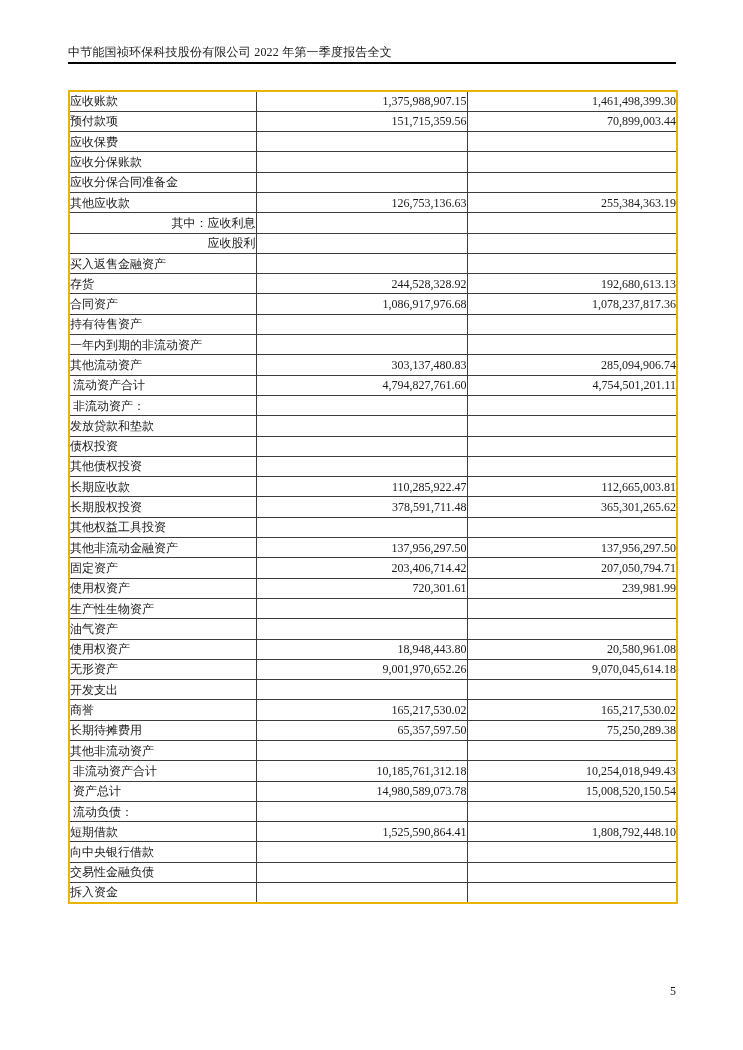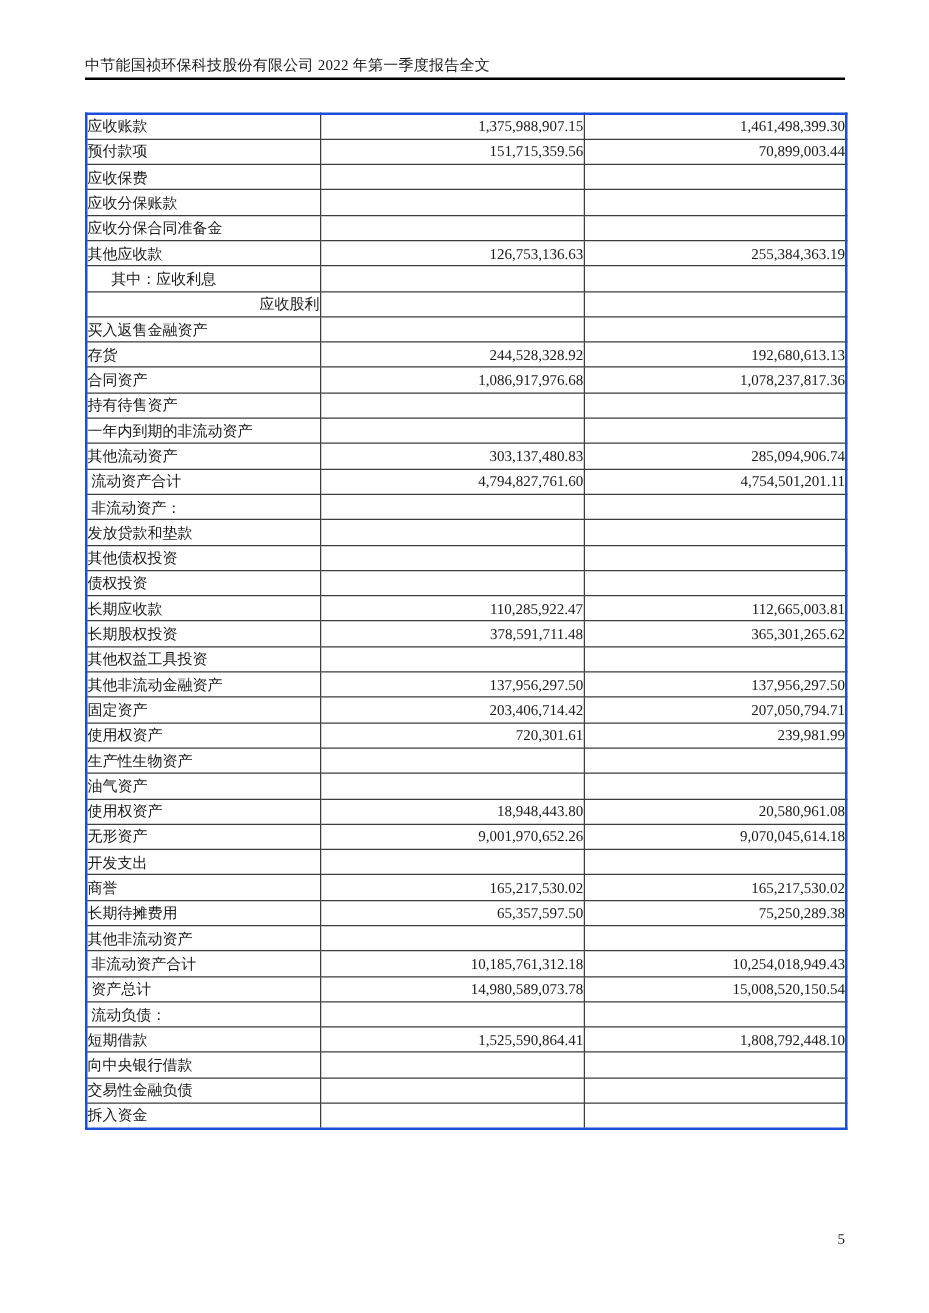--- a/index.html
+++ b/index.html
@@ -11,32 +11,32 @@
   .header-title{
     position:absolute;top:44px;left:68px;width:608px;
     text-align:left;font-size:12px;letter-spacing:0.2px;white-space:nowrap;
   }
   .header-rule{
     position:absolute;top:62px;left:68px;width:608px;height:2px;background:#000;
   }
   table.bs{
     position:absolute;top:90px;left:68px;width:608px;
     border-collapse:collapse;table-layout:fixed;
-    border:2px solid #1d4ed8;
+    border:2px solid #eab308;
   }
   table.bs td{
     border:1px solid #3d3d3d;
     height:20.3px;box-sizing:border-box;
     font-size:12px;line-height:14px;
     padding:0;overflow:hidden;white-space:nowrap;
     vertical-align:middle;background:#ffffff;
   }
   td.label{padding-left:20px;}
   td.label.i0{padding-left:3px;}
-  td.label.i2{padding-left:19px;}
+  td.label.i2{padding-left:19px;text-align:right;}
   td.label.i3{padding-left:60px;text-align:right;}
   td.num{text-align:right;padding-right:4px;}
   td.shaded{background:#d9d9d9;}
   .page-num{
     position:absolute;top:984px;left:0;width:676px;
     text-align:right;font-size:12px;
   }
 </style>
 </head>
 <body>
@@ -131,26 +131,26 @@
         <td class="label i0 shaded">非流动资产：</td>
         <td class="num shaded"></td>
         <td class="num shaded"></td>
       </tr>
       <tr>
         <td class="label i1 shaded">发放贷款和垫款</td>
         <td class="num"></td>
         <td class="num"></td>
       </tr>
       <tr>
+        <td class="label i1 shaded">债权投资</td>
+        <td class="num"></td>
+        <td class="num"></td>
+      </tr>
+      <tr>
         <td class="label i1 shaded">其他债权投资</td>
-        <td class="num"></td>
-        <td class="num"></td>
-      </tr>
-      <tr>
-        <td class="label i1 shaded">债权投资</td>
         <td class="num"></td>
         <td class="num"></td>
       </tr>
       <tr>
         <td class="label i1 shaded">长期应收款</td>
         <td class="num">110,285,922.47</td>
         <td class="num">112,665,003.81</td>
       </tr>
       <tr>
         <td class="label i1 shaded">长期股权投资</td>

